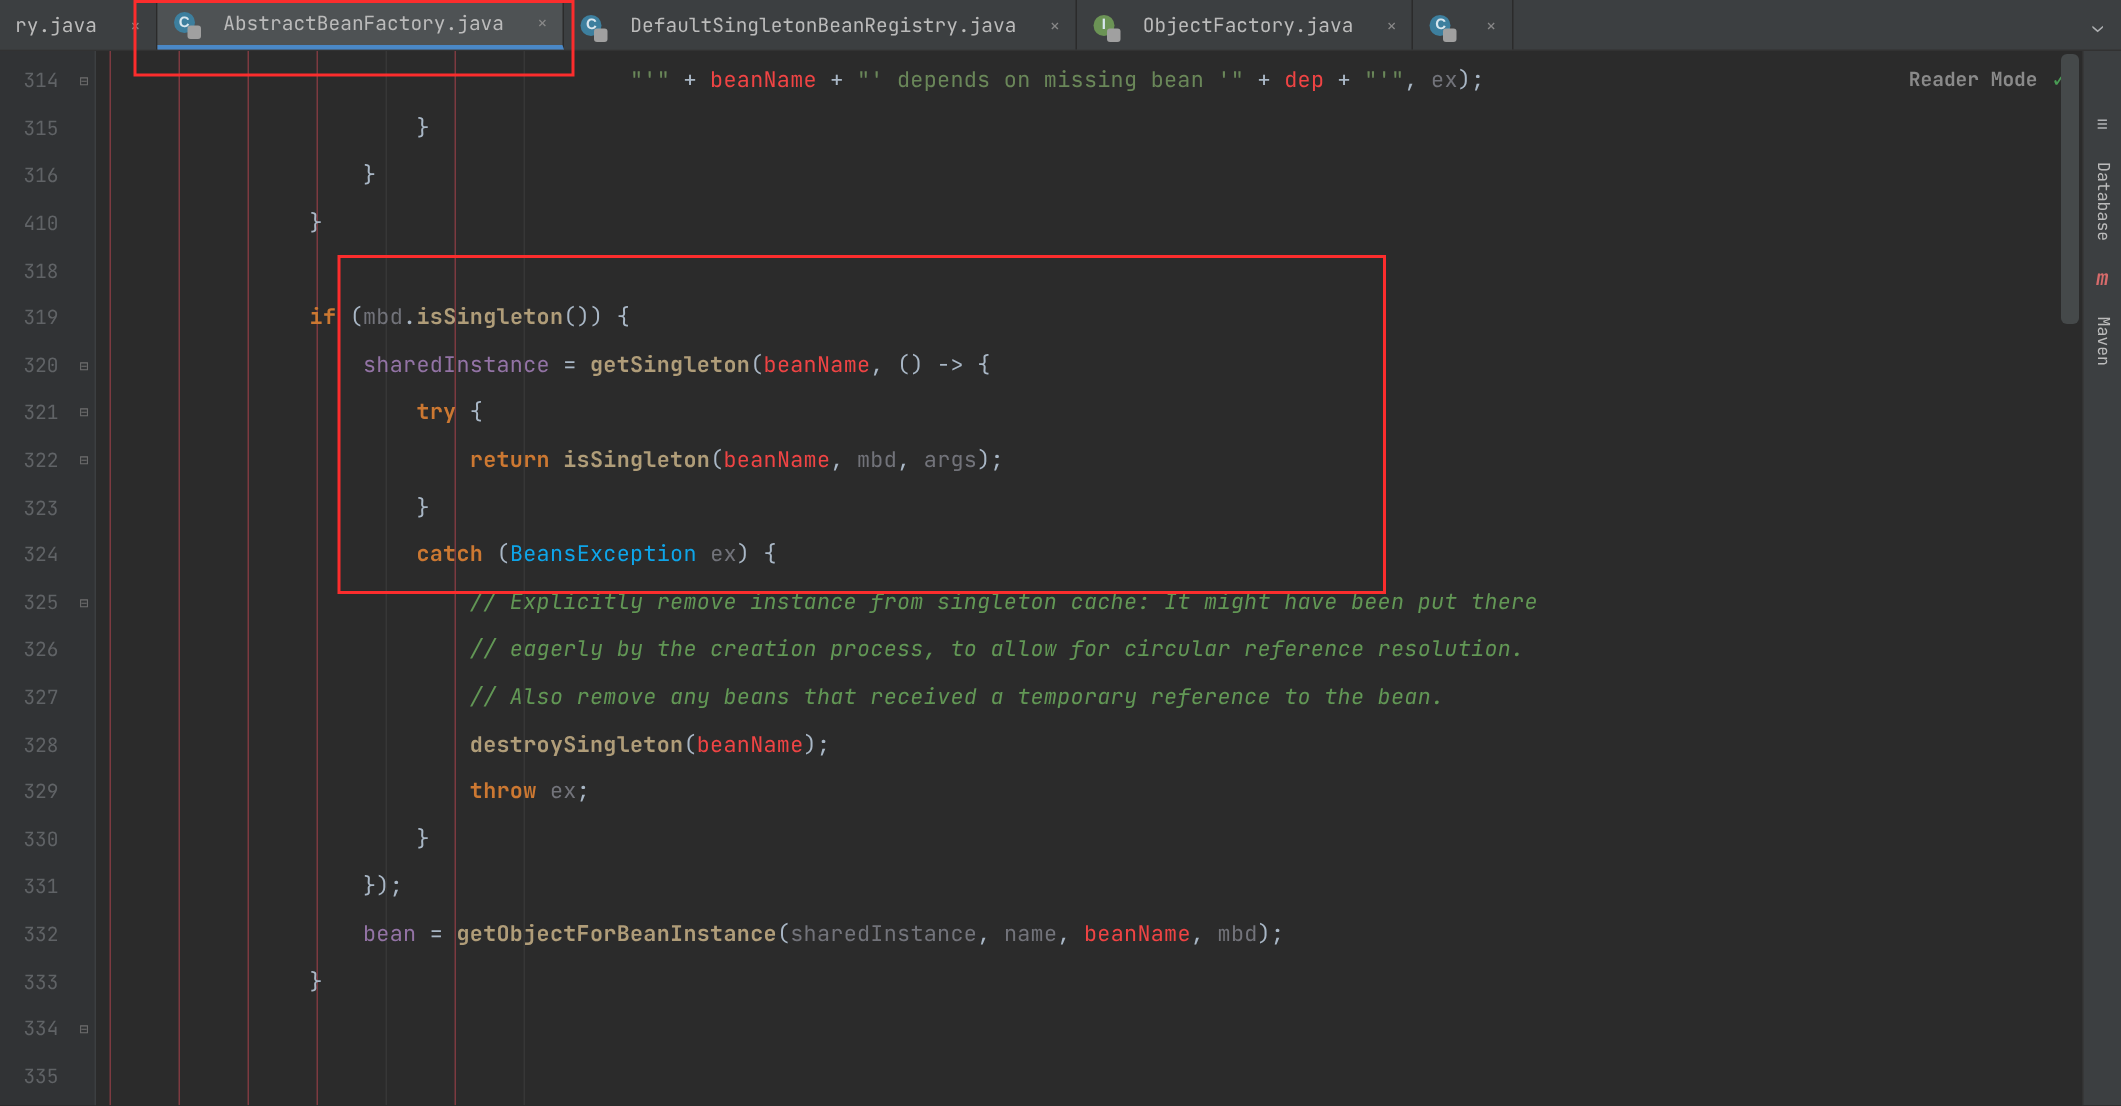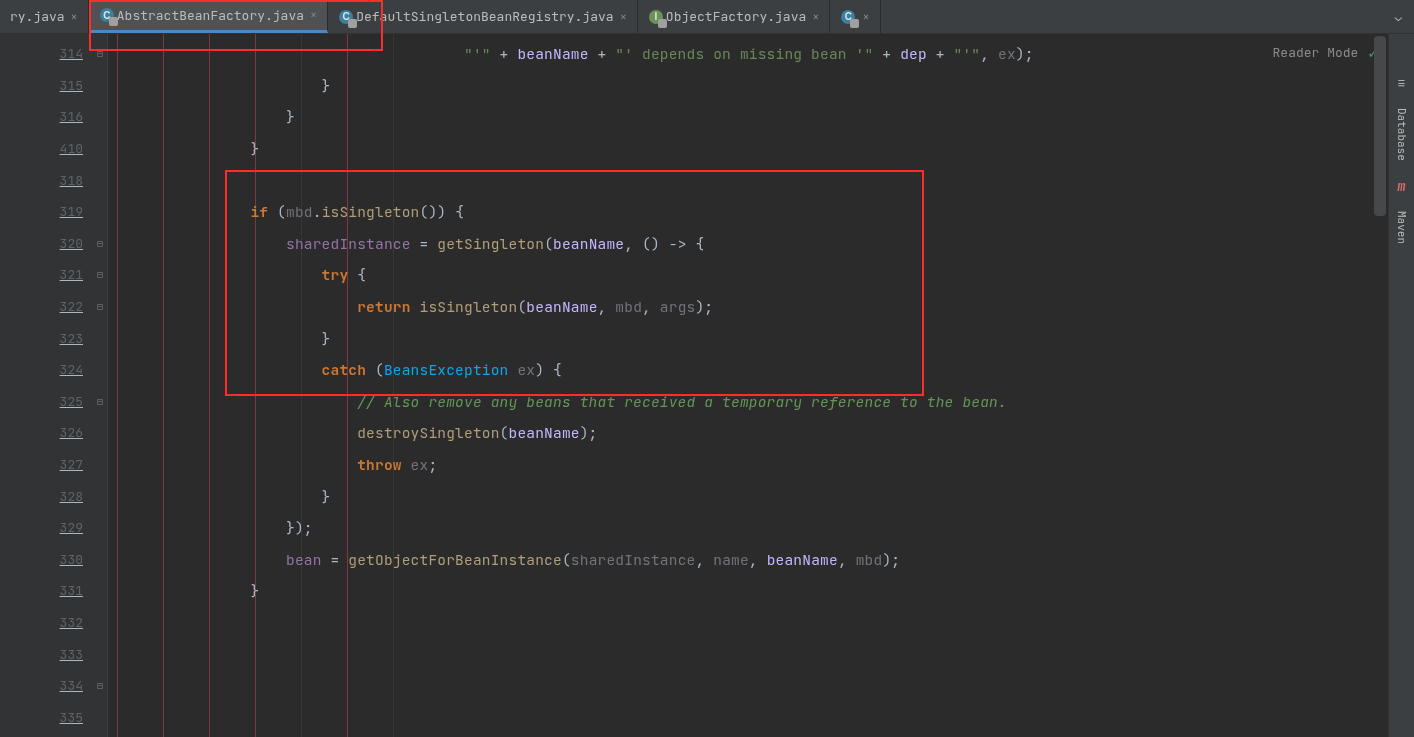--- a/index.html
+++ b/index.html
@@ -22,21 +22,21 @@
   padding-left: 0;
   gap: 0;
 }
 .tab {
   display: flex;
   align-items: center;
   padding: 0 10px;
   height: 100%;
   color: #bbbbbb;
   font-size: 13px;
-  gap: 2px;
+  gap: 18px;
   background: #3c3f41;
   border-right: 1px solid #2b2b2b;
   white-space: nowrap;
 }
 .tab.active {
   background: #4e5254;
   border-bottom: 3px solid #4a88c7;
 }
 .tab .close {
   color: #888;
@@ -50,25 +50,24 @@
   align-items: center;
   justify-content: center;
 }
 .editor-area {
   display: flex;
   height: calc(100% - 34px);
   position: relative;
 }
 .gutter {
   background: #313335;
-  width: 108px;
+  width: 64px;
   padding-top: 4px;
   user-select: none;
   border-right: 1px solid #3c3f41;
-  text-decoration: underline;
 }
 .gutter-line {
   display: flex;
   justify-content: flex-end;
   align-items: center;
   height: 31.6px;
   padding-right: 24px;
   color: #606366;
   font-size: 13px;
   position: relative;
@@ -91,24 +90,24 @@
   align-items: center;
   white-space: pre;
   padding-left: 0;
   position: relative;
   letter-spacing: 0.2px;
 }
 .t  { color: #a9b7c6; } 
 .kw { color: #cc7832; font-weight: bold; } 
 .cm { color: #629755; font-style: italic; } 
 .str{ color: #6a8759; } 
-.fn2{ color: #b09d79; }
+.fn2{ color: #b09d79; font-weight: bold; }
 .prm{ color: #72737a; } 
 .typ{ color: #0ea5e9; } 
-.id { color: #c4b5fd; } 
+.id { color: #ef4444; } 
 .mvar { color: #9373a5; }
 
 .indent-guides {
   position: absolute;
   top: 0; bottom: 0; left: 0;
   pointer-events: none;
 }
 .iguide {
   position: absolute;
   top: 0; bottom: 0;
@@ -134,20 +133,21 @@
 }
 .reader-mode {
   position: absolute;
   top: 42px;
   right: 36px;
   color: #8a8a8a;
   font-size: 13px;
   display: flex;
   align-items: center;
   gap: 10px;
+  font-weight: bold;
 }
 .reader-mode .check { color: #499c54; font-size: 16px; }
 
 .highlight-box {
   position: absolute;
   border: 2.5px solid #fc2d2d;
   pointer-events: none;
   z-index: 10;
 }
 .hlbox-tab {
@@ -307,20 +307,22 @@
     <div class="code-line"><span class="t">                        </span><span class="t">}</span></div>
     <div class="code-line"><span class="t">                    </span><span class="t">}</span></div>
     <div class="code-line"><span class="t">                </span><span class="t">}</span></div>
     <div class="code-line"><span></span></div>
     <div class="code-line"><span class="t">                </span><span class="kw">if </span><span class="t">(</span><span class="prm">mbd</span><span class="t">.</span><span class="fn2">isSingleton</span><span class="t">()) {</span></div>
     <div class="code-line"><span class="t">                    </span><span class="mvar">sharedInstance</span><span class="t"> = </span><span class="fn2">getSingleton</span><span class="t">(</span><span class="id">beanName</span><span class="t">, () -&gt; {</span></div>
     <div class="code-line"><span class="t">                        </span><span class="kw">try </span><span class="t">{</span></div>
     <div class="code-line"><span class="t">                            </span><span class="kw">return </span><span class="fn2">isSingleton</span><span class="t">(</span><span class="id">beanName</span><span class="t">, </span><span class="prm">mbd</span><span class="t">, </span><span class="prm">args</span><span class="t">);</span></div>
     <div class="code-line"><span class="t">                        </span><span class="t">}</span></div>
     <div class="code-line"><span class="t">                        </span><span class="kw">catch </span><span class="t">(</span><span class="typ">BeansException </span><span class="prm">ex</span><span class="t">) {</span></div>
+    <div class="code-line"><span class="t">                            </span><span class="cm">// Explicitly remove instance from singleton cache: It might have been put there</span></div>
+    <div class="code-line"><span class="t">                            </span><span class="cm">// eagerly by the creation process, to allow for circular reference resolution.</span></div>
     <div class="code-line"><span class="t">                            </span><span class="cm">// Also remove any beans that received a temporary reference to the bean.</span></div>
     <div class="code-line"><span class="t">                            </span><span class="fn2">destroySingleton</span><span class="t">(</span><span class="id">beanName</span><span class="t">);</span></div>
     <div class="code-line"><span class="t">                            </span><span class="kw">throw </span><span class="prm">ex</span><span class="t">;</span></div>
     <div class="code-line"><span class="t">                        </span><span class="t">}</span></div>
     <div class="code-line"><span class="t">                    </span><span class="t">});</span></div>
     <div class="code-line"><span class="t">                    </span><span class="mvar">bean</span><span class="t"> = </span><span class="fn2">getObjectForBeanInstance</span><span class="t">(</span><span class="prm">sharedInstance</span><span class="t">, </span><span class="prm">name</span><span class="t">, </span><span class="id">beanName</span><span class="t">, </span><span class="prm">mbd</span><span class="t">);</span></div>
     <div class="code-line"><span class="t">                </span><span class="t">}</span></div>
     <div class="code-line"><span></span></div>
   </div>
 

